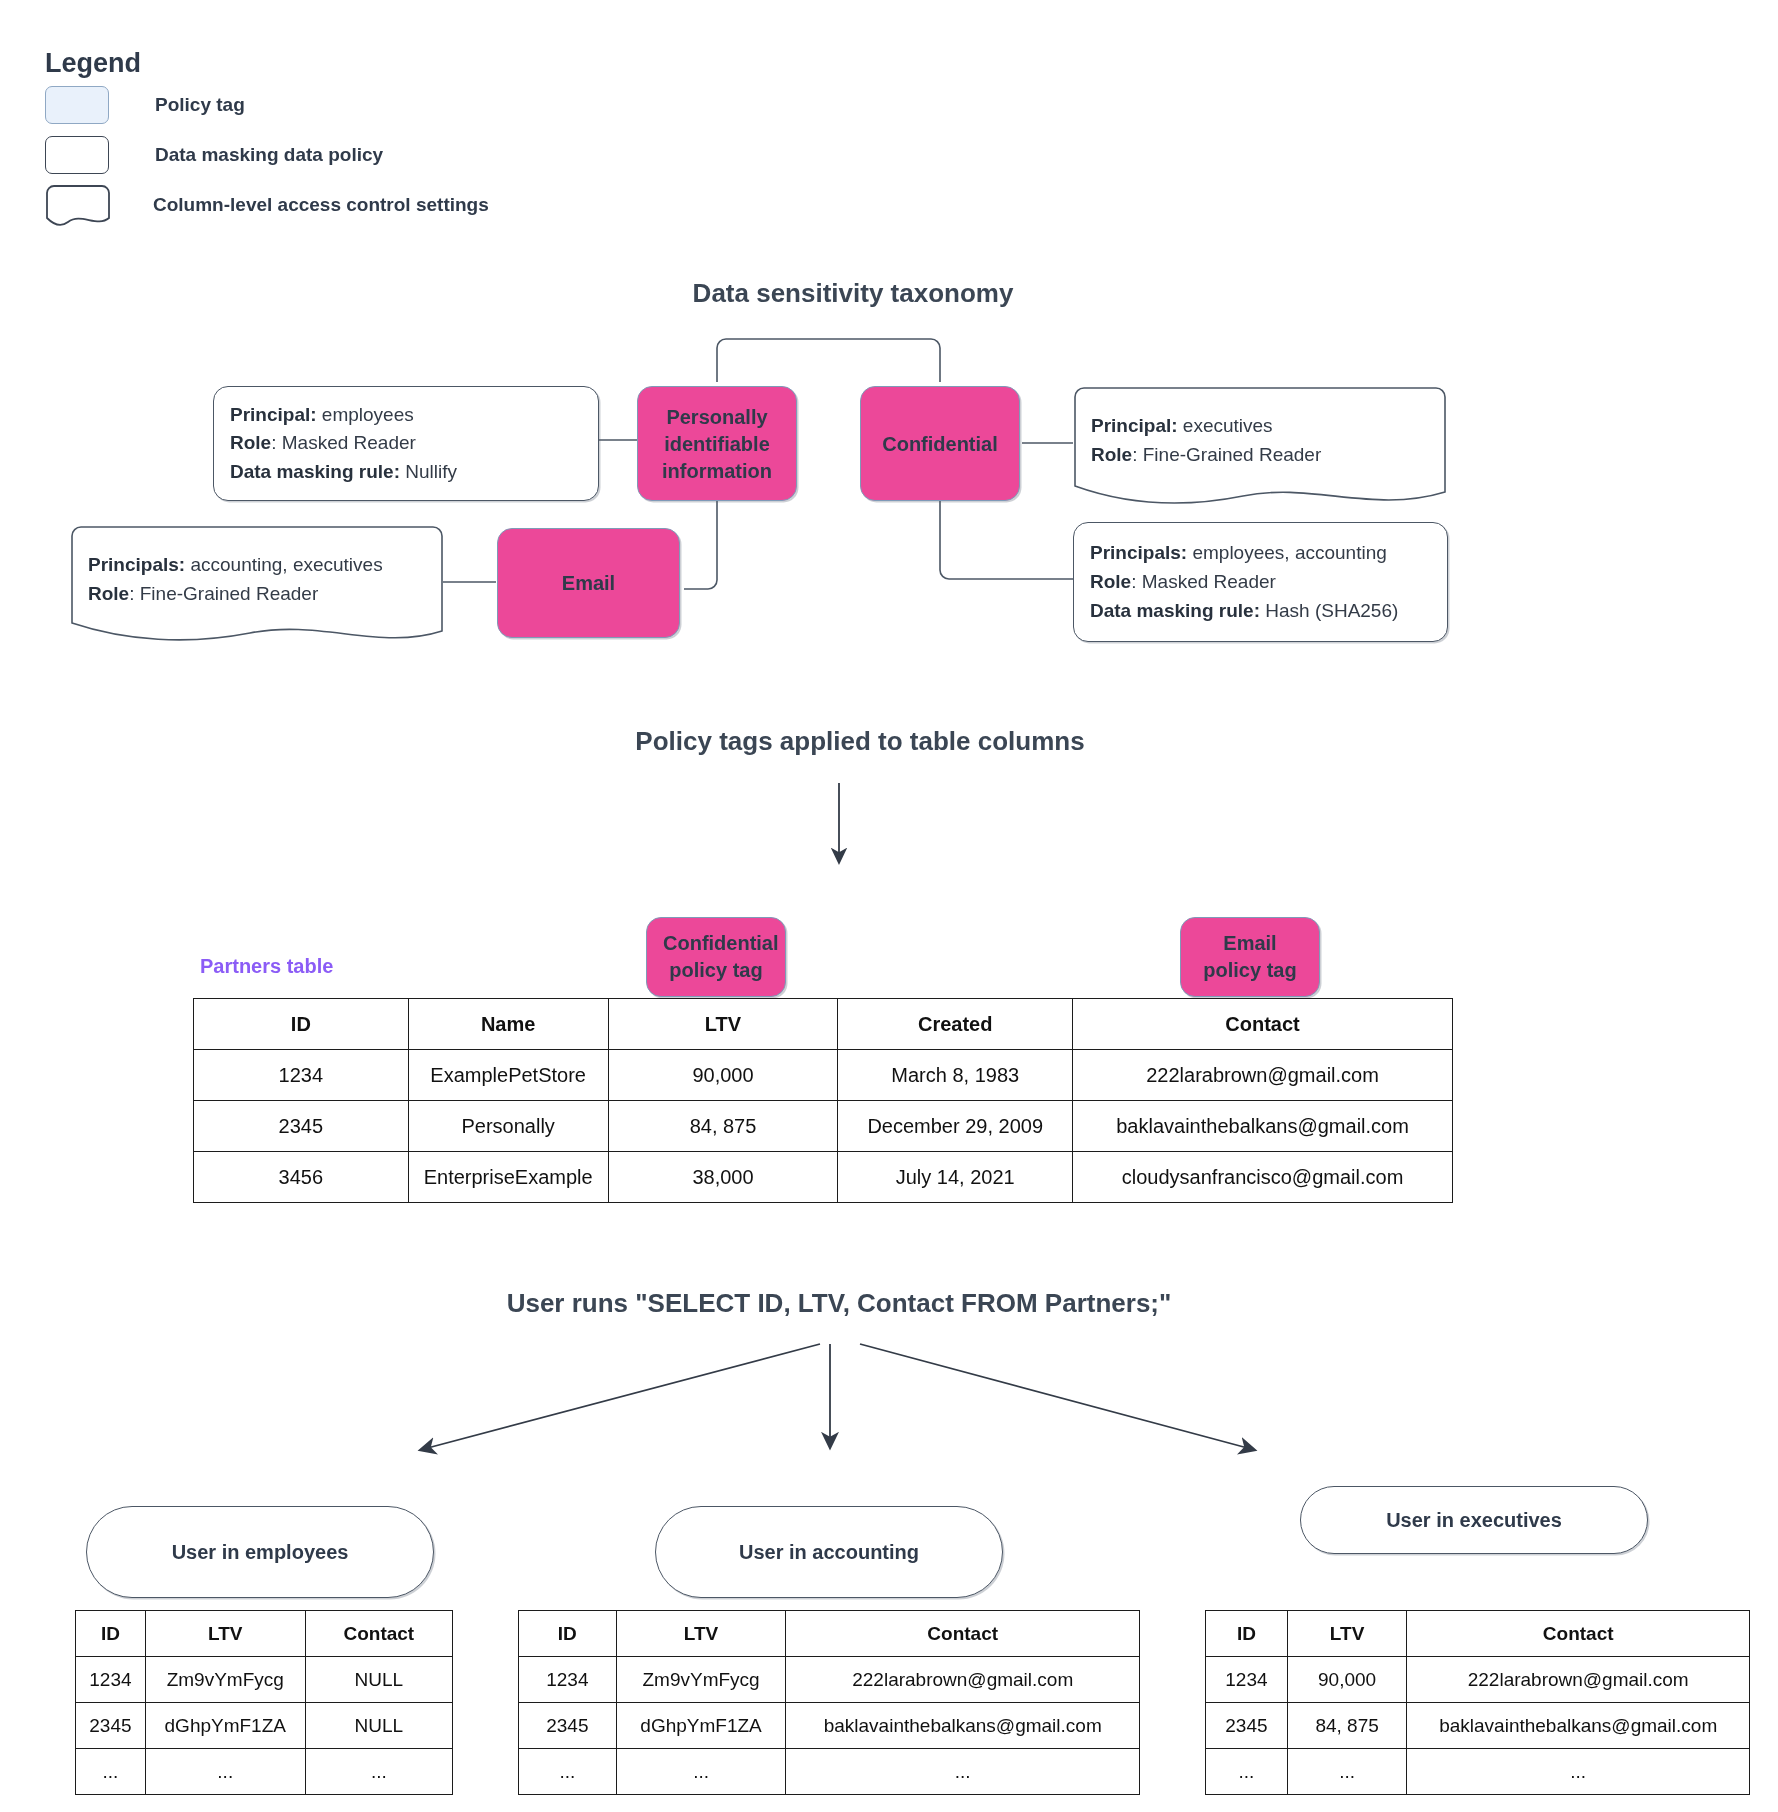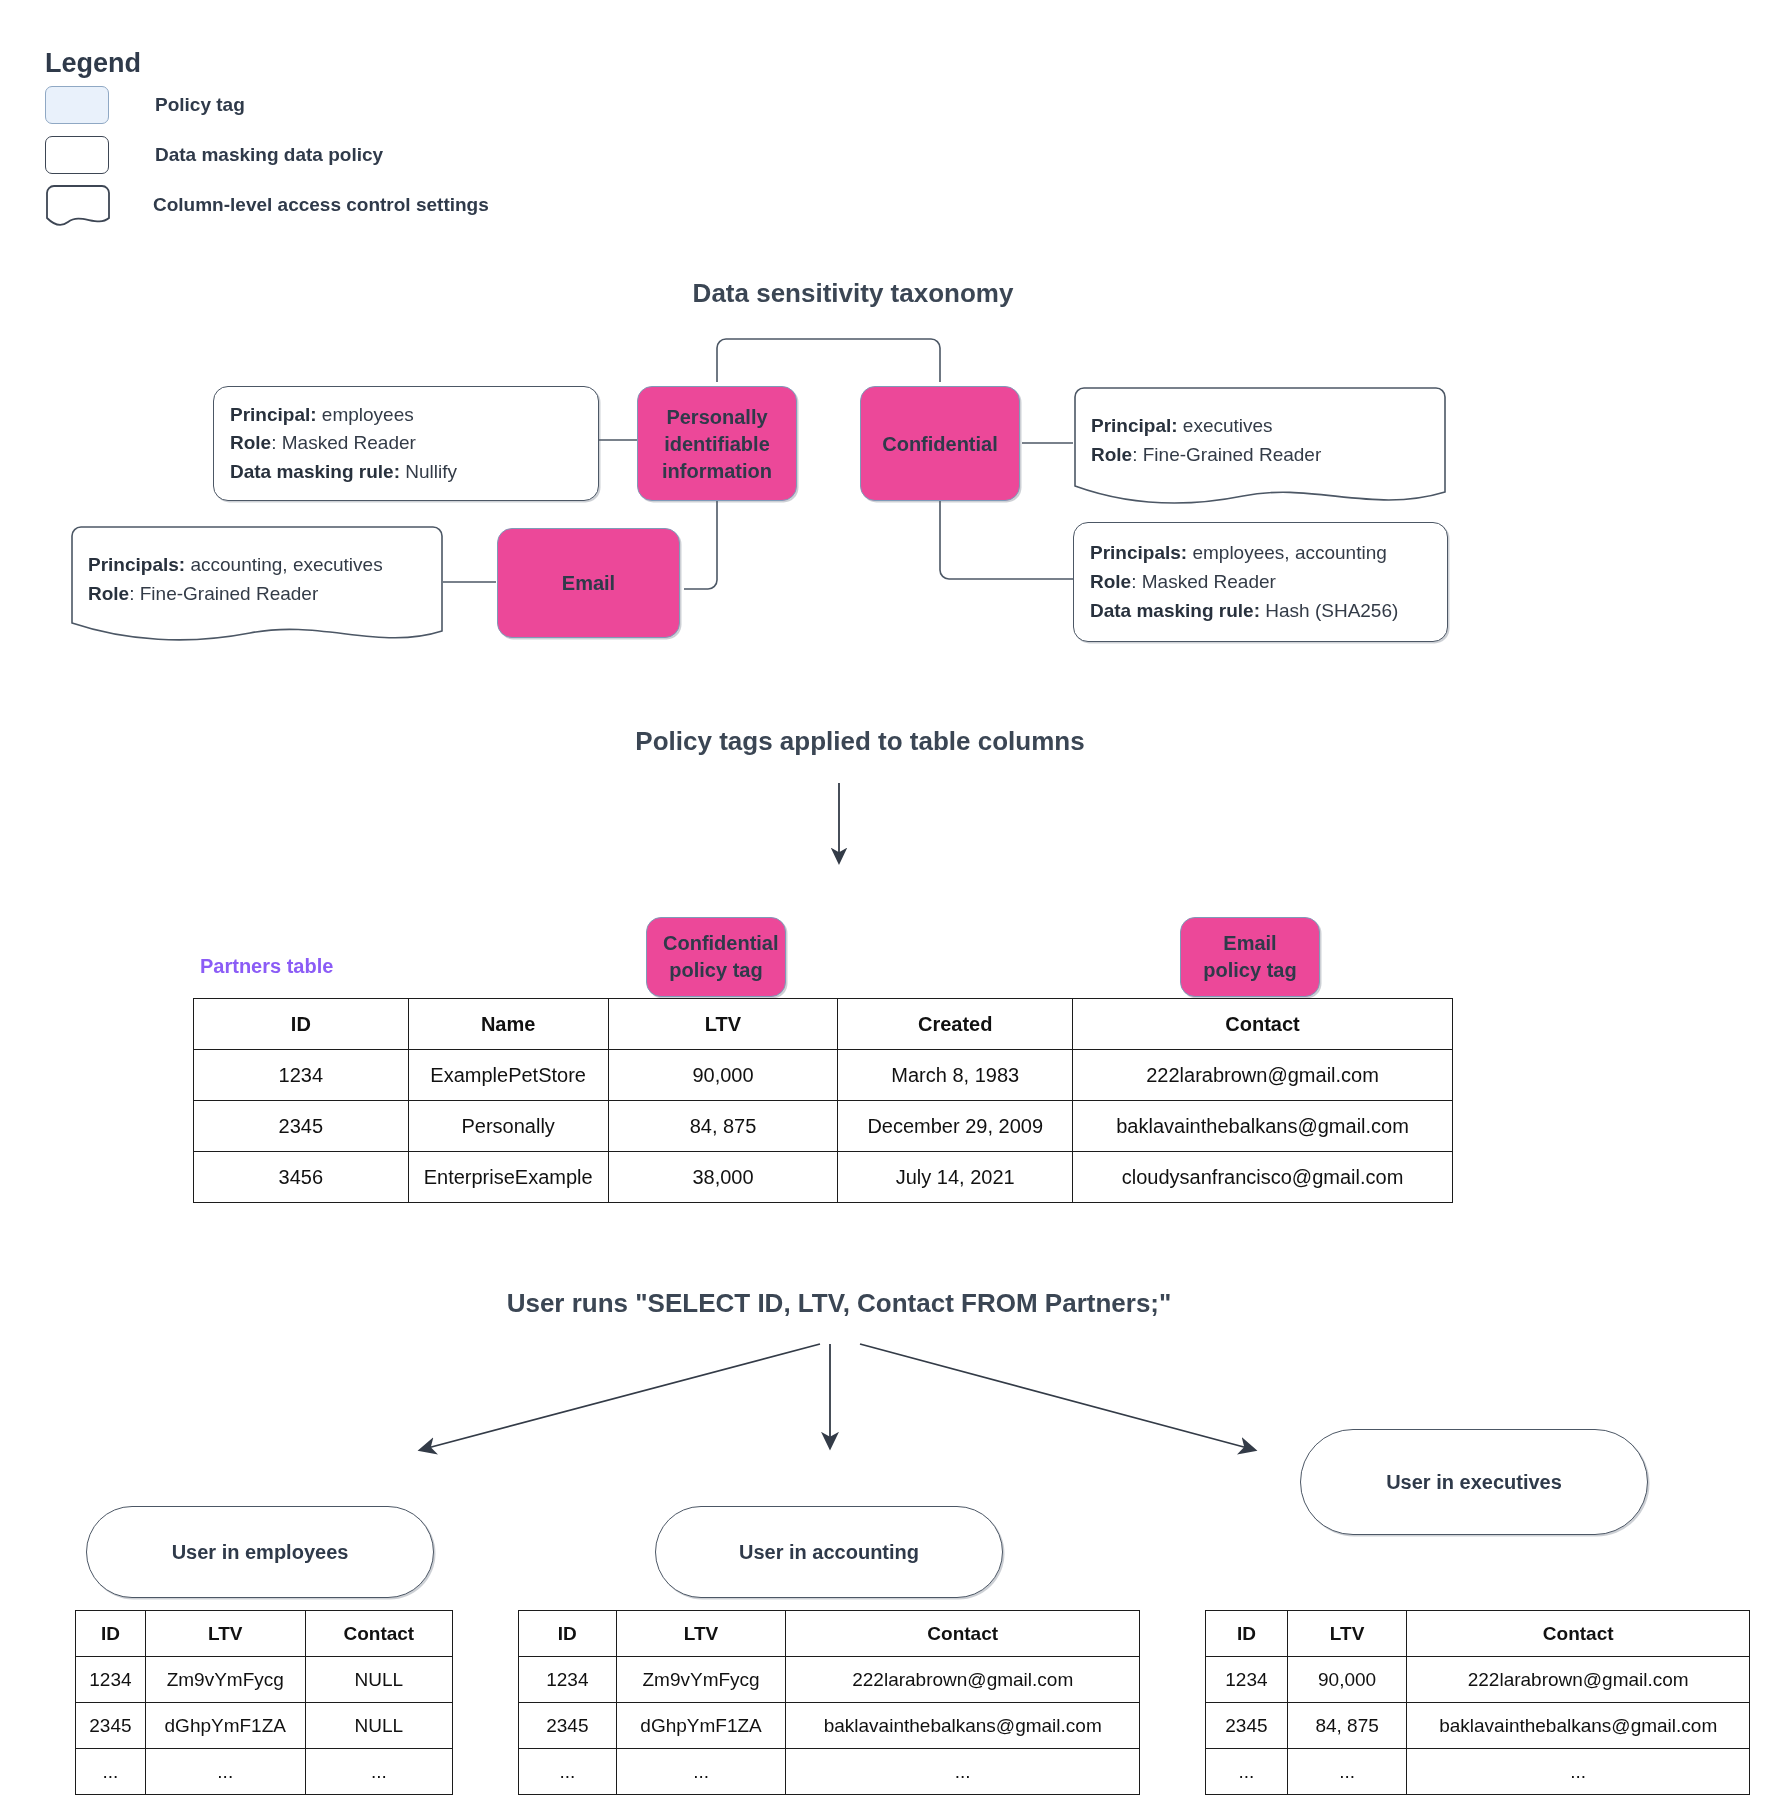--- a/index.html
+++ b/index.html
@@ -316,21 +316,21 @@
         <td>baklavainthebalkans@gmail.com</td>
       </tr>
       <tr>
         <td>...</td>
         <td>...</td>
         <td>...</td>
       </tr>
     </tbody>
 </table>
 
-<div class="ellipse" style="left:1300px;top:1429px;width:348px;height:106px;">
+<div class="ellipse" style="left:1300px;top:1486px;width:348px;height:68px;">
   <span>User in executives</span>
 </div>
 <table class="grid" id="res-2" style="left:1205px;top:1610px;width:545px;">
   <thead>
       <tr id="r2-head">
         <th style="width: 82px;">ID</th>
         <th style="width: 120px;">LTV</th>
         <th style="width: 343px;">Contact</th>
       </tr>
     </thead>

